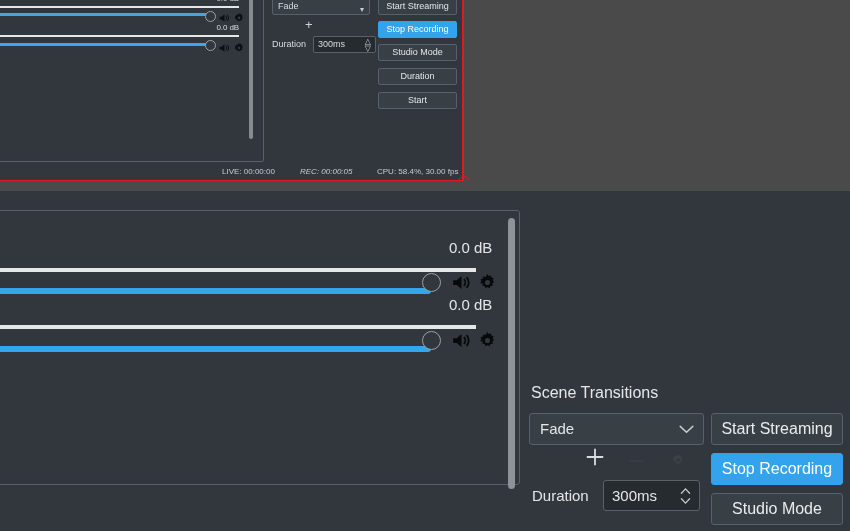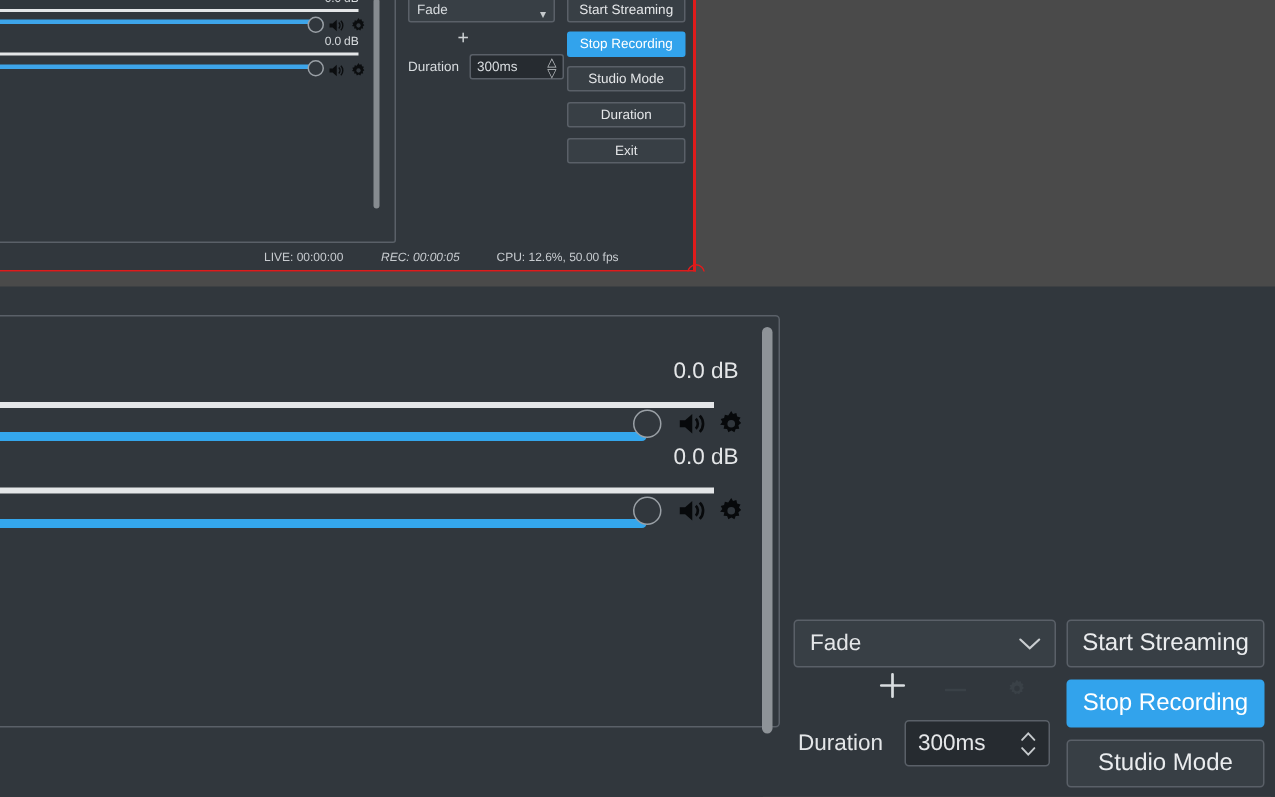--- a/index.html
+++ b/index.html
@@ -170,21 +170,21 @@
   
   #mini-status {
     position: absolute;
     left: 0; top: 164px;
     width: 463px; height: 16px;
     color: #c8ccd0;
     font-size: 8px;
     line-height: 16px;
     white-space: nowrap;
   }
-  #mini-status span { position: absolute; }
+  #mini-status span { position: absolute; margin-left: 46px; }
 
   
   #gray-band {
     position: absolute;
     left: 0; top: 182px;
     width: 850px; height: 9px;
     background: #4a4a4a;
   }
   #bottom-region {
     position: absolute;
@@ -398,26 +398,26 @@
     <div id="mini-dur-label">Duration</div>
     <div id="mini-dur-box">
       <span>300ms</span>
       <span class="spin">△<br>▽</span>
     </div>
 
     <div class="mini-btn" style="top:-2px;">Start Streaming</div>
     <div class="mini-btn accent" style="top:21px;">Stop Recording</div>
     <div class="mini-btn" style="top:44px;">Studio Mode</div>
     <div class="mini-btn" style="top:68px;">Duration</div>
-    <div class="mini-btn" style="top:92px;">Exit</div>
+    <div class="mini-btn" style="top:92px;">Start</div>
 
     <div id="mini-status">
       <span style="left:176px;">LIVE: 00:00:00</span>
       <span style="left:254px;font-style:italic;">REC: 00:00:05</span>
-      <span style="left:331px;">CPU: 12.6%, 50.00 fps</span>
+      <span style="left:331px;">CPU: 58.4%, 30.00 fps</span>
     </div>
   </div>
 
   <div id="sel-right"></div>
   <div id="sel-bottom"></div>
   <div id="sel-handle"></div>
 </div>
 
 <div id="gray-band"></div>
 
@@ -461,20 +461,21 @@
         <svg width="17" height="17" viewBox="0 0 16 16">
             <path d="M8 0l1.1 1.9 2.1-.6.5 2.1 2.1.6-1 1.9 1.4 1.7-1.7 1.4.5 2.1-2.2.2-.8 2-1.9-1-1.9 1-.8-2-2.2-.2.5-2.1L1 8.6l1.4-1.7-1-1.9 2.1-.6.5-2.1 2.1.6z" fill="#07090b"></path>
             <circle cx="8" cy="8" r="2.4" fill="#31373d"></circle>
           </svg>
       </div>
     </div>
   </div>
 
   <div id="mixer-scroll"></div>
 
+  <div id="st-title">Scene Transitions</div>
 
   <div id="transition-combo">
     <span>Fade</span>
     <span class="chev-wrap">
       <svg width="15" height="9" viewBox="0 0 16 10">
           <path d="M1 1.5L8 8l7-6.5" stroke="#c9cdd0" stroke-width="1.6" fill="none" stroke-linecap="round"></path>
         </svg>
     </span>
   </div>
 

